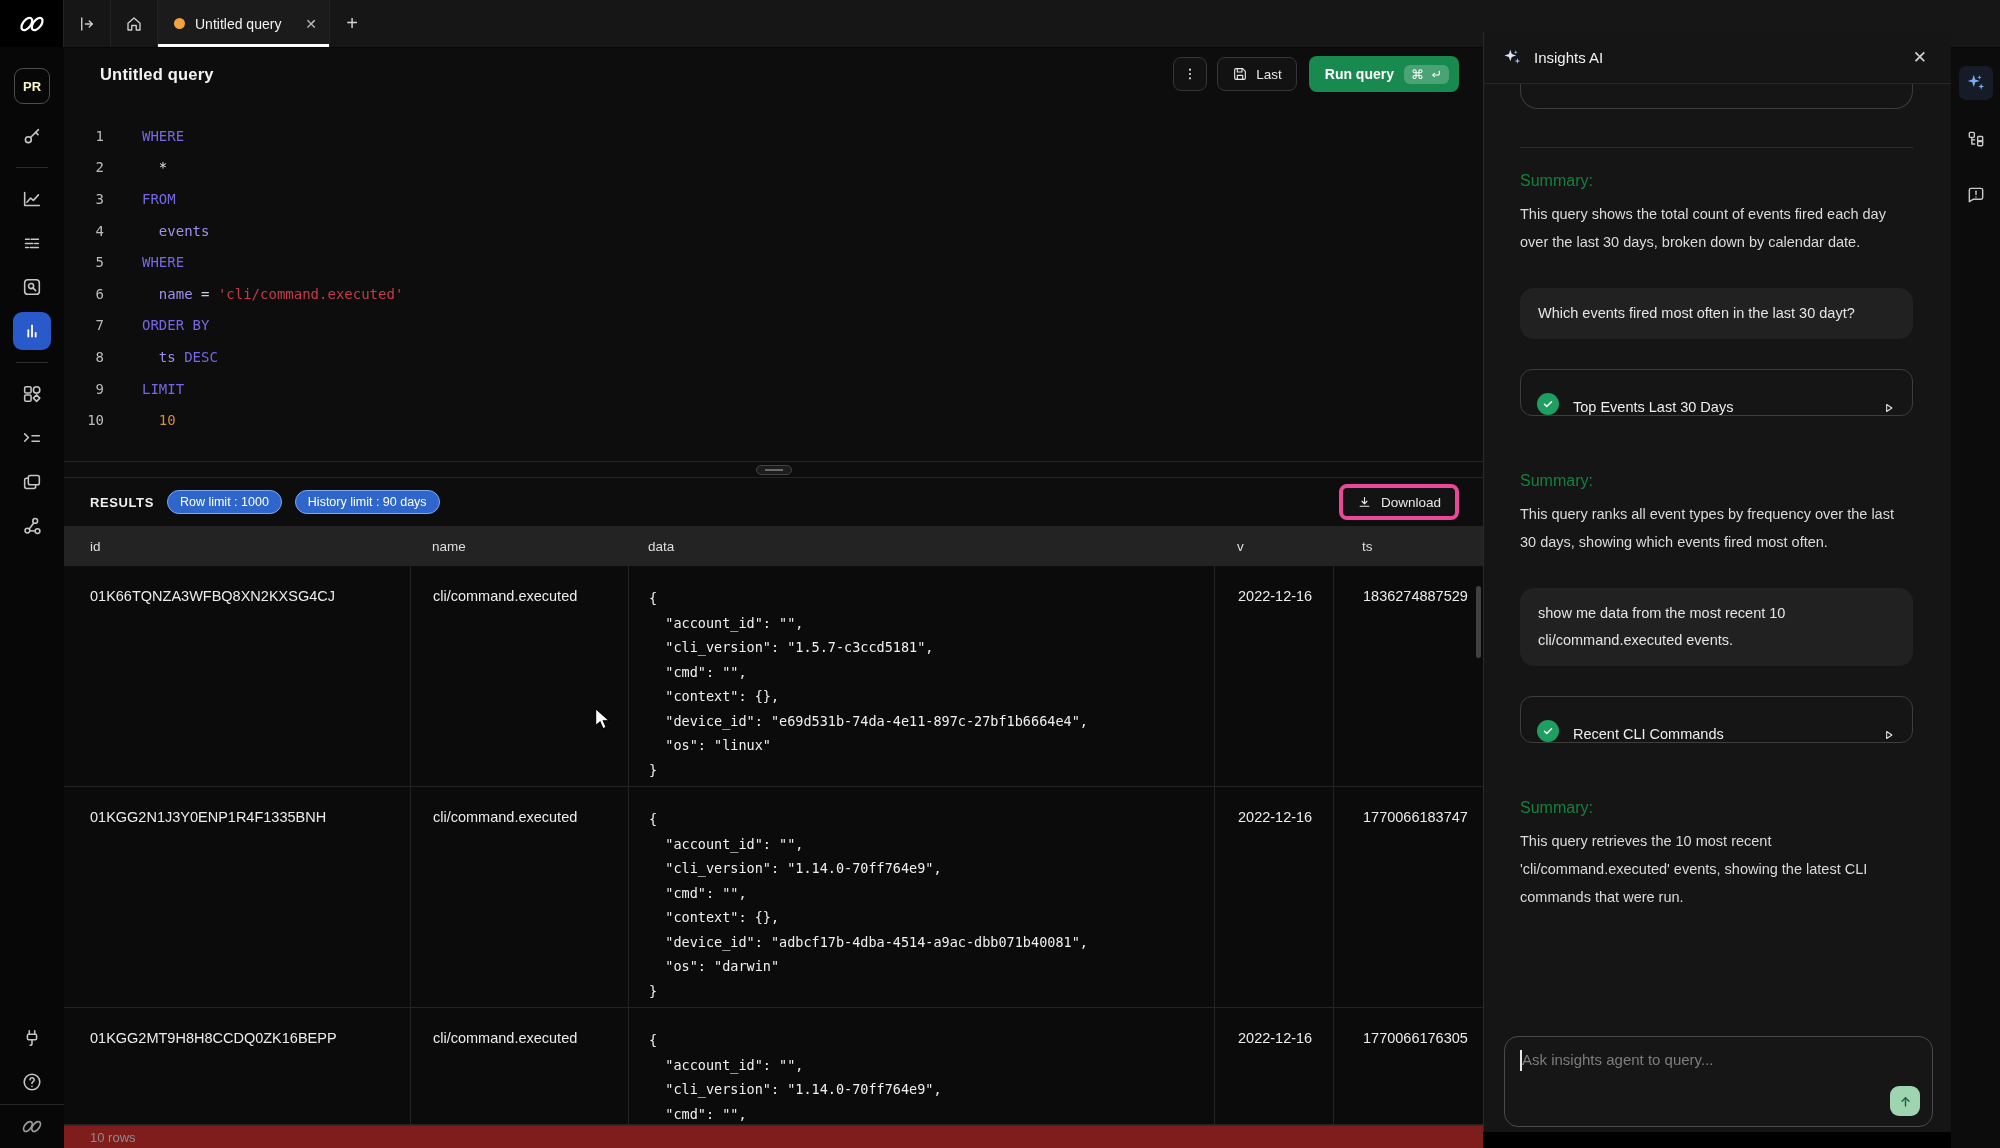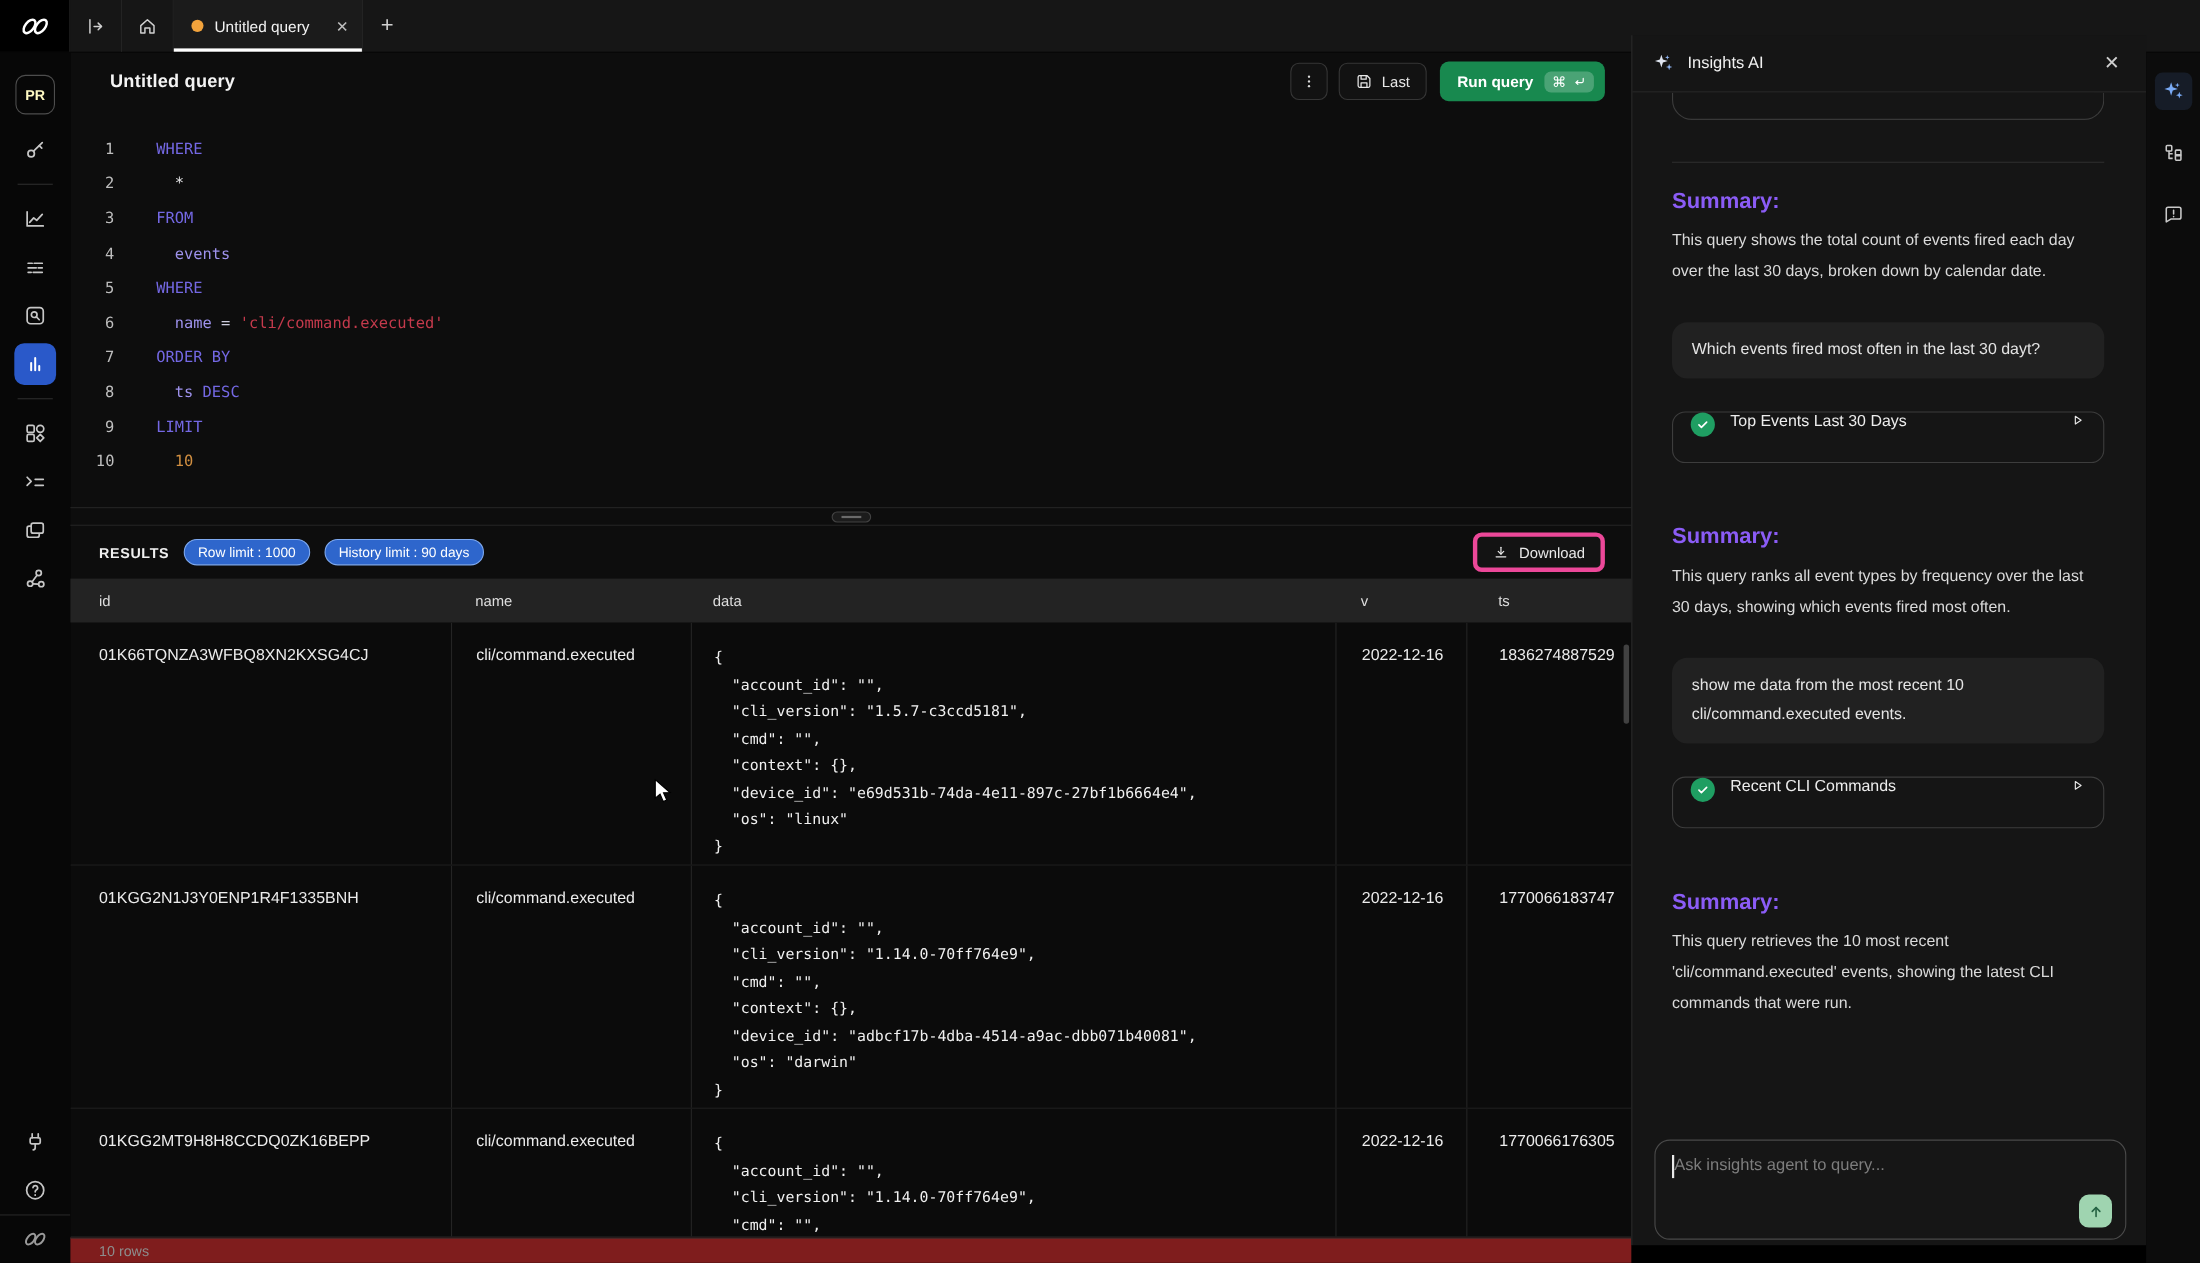--- a/index.html
+++ b/index.html
@@ -74,24 +74,24 @@
   .tfoot { height:23px; flex:0 0 auto; border-top:1px solid #2e2e2e; background:#7f1d1d; color:#8d8d8d; font-size:13px; padding:4px 0 0 26px; }
 
   
   .insights { position:absolute; left:1483px; top:32px; width:468px; height:1100px; background:#151515; border-left:1px solid #2a2a2a; display:flex; flex-direction:column; }
   .ins-header { height:52px; flex:0 0 auto; border-bottom:1px solid #272727; display:flex; align-items:center; gap:12px; padding:0 24px 0 18px; }
   .ins-title { color:#f0f0f0; font-size:15px; flex:1; }
   .ins-close { color:#cfcfcf; font-size:17px; cursor:pointer; }
   .ins-content { flex:1; overflow:hidden; padding:0 38px 0 36px; }
   .partial-box { height:25px; border:1px solid #3c3c3c; border-top:none; border-radius:0 0 18px 18px; }
   .ins-hr { border:none; border-top:1px solid #2d2d2d; margin-top:38px; }
-  .sum-label { display:block; color:#8b5cf6; font-size:20px; font-weight:bold; margin-top:24px; }
+  .sum-label { display:block; color:#15803d; font-size:16px; font-weight:normal; margin-top:24px; }
   .sum-text { color:#dadada; font-size:14.5px; line-height:28px; margin-top:10px; }
   .bubble { background:#212121; border-radius:14px; padding:12px 18px; color:#e4e4e4; font-size:14.5px; line-height:27px; margin-top:32px; }
-  .action-card { width:100%; margin-top:30px; height:47px; background:transparent; border:1px solid #3d3d3d; border-radius:12px; display:flex; align-items:flex-start; gap:14px; padding:0 16px; cursor:pointer; }
+  .action-card { width:100%; margin-top:30px; height:47px; background:transparent; border:1px solid #3d3d3d; border-radius:12px; display:flex; align-items:flex-end; gap:14px; padding:0 16px; cursor:pointer; }
   .check-circle { width:22px; height:22px; border-radius:50%; background:#1f9e62; display:grid; place-items:center; flex:0 0 auto; }
   .action-label { color:#ededed; font-size:14.5px; flex:1; text-align:left; }
   .gap-lg { margin-top:56px; }
   .ins-input { flex:0 0 auto; position:relative; margin:8px 18px 5px 20px; height:91px; border:1px solid #4a4a4a; border-radius:14px; background:#161616; }
   .ins-input textarea { position:absolute; inset:0; background:transparent; border:none; outline:none; resize:none; color:#e8e8e8; font-family:"Liberation Sans", sans-serif; font-size:15px; padding:14px 46px 14px 17px; }
   .ins-input textarea::placeholder { color:#7d7d7d; }
   .caret-bar { position:absolute; left:15px; top:13px; width:1.5px; height:21px; background:#e9e9e9; }
   .send-btn { position:absolute; right:12px; bottom:10px; width:30px; height:30px; border:none; border-radius:9px; background:#9fd4b0; display:grid; place-items:center; cursor:pointer; }
 
   

